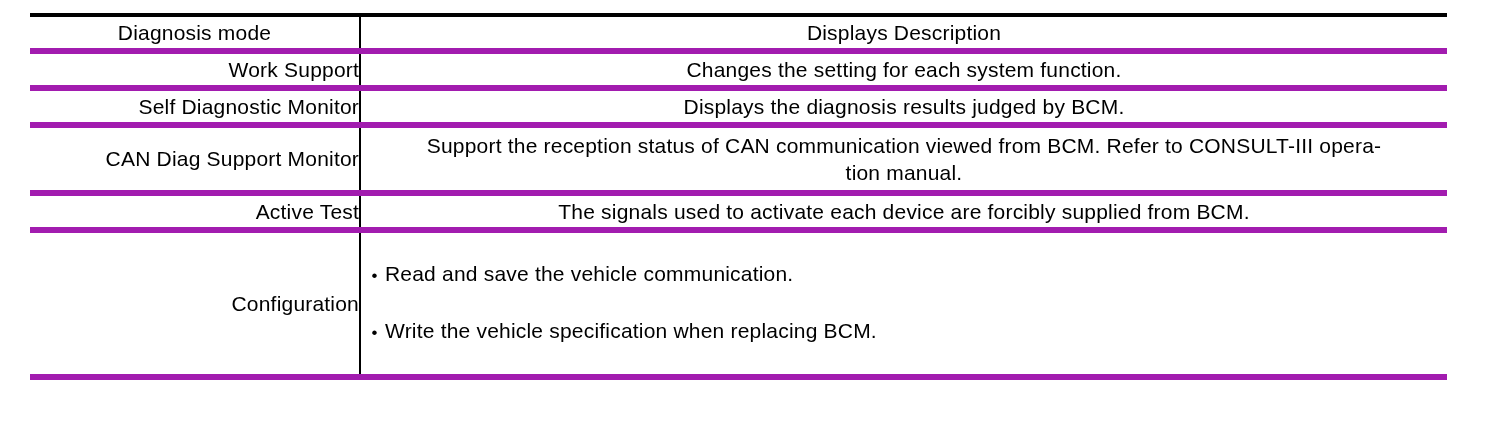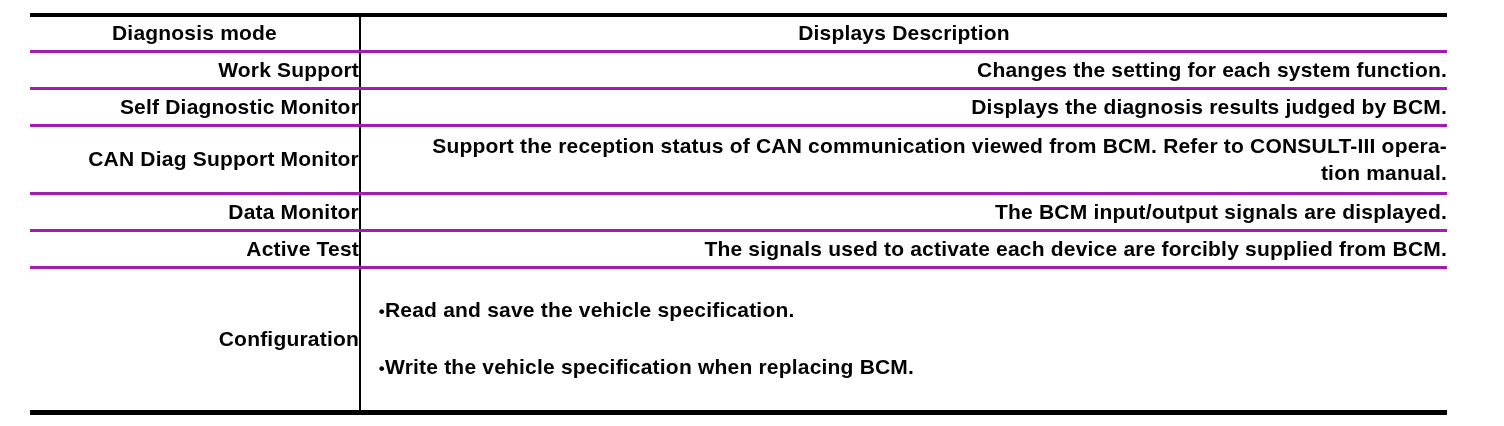--- a/index.html
+++ b/index.html
@@ -25,41 +25,41 @@
     width: 1417px;
     border-collapse: collapse;
     border-top: 4px solid #000;
     border-bottom: 5px solid #000;
     font-size: 21px;
     letter-spacing: 0.2px;
     color: #000;
   }
   table.diag-table th,
   table.diag-table td {
-    border-bottom: 3px solid #a21caf;
+    border-bottom: 6px solid #a21caf;
     padding: 0;
     vertical-align: middle;
-    font-weight: bold;
+    font-weight: normal;
   }
   th.col-mode, td.mode-cell {
     width: 330px;
     border-right: 2px solid #000;
   }
   th.col-mode, th.col-desc {
     text-align: center;
     height: 36px;
   }
   td.mode-cell {
     padding-left: 15px;
     text-align: right;
   }
   td.desc-cell {
     padding-left: 14px;
     padding-right: 10px;
-    text-align: right;
+    text-align: center;
     line-height: 27px;
     white-space: pre-line;
   }
   tr.rh-std  { height: 37px; }
   tr.rh-can  { height: 68px; }
   tr.rh-cfg  { height: 71px; }
   .bullet-line {
     display: flex;
     align-items: baseline;
     line-height: 28px;
@@ -91,33 +91,29 @@
       <tr class="rh-std">
         <td class="mode-cell">Self Diagnostic Monitor</td>
         <td class="desc-cell">Displays the diagnosis results judged by BCM.</td>
       </tr>
       <tr class="rh-can">
         <td class="mode-cell">CAN Diag Support Monitor</td>
         <td class="desc-cell">Support the reception status of CAN communication viewed from BCM. Refer to CONSULT-III opera-
 tion manual.</td>
       </tr>
       <tr class="rh-std">
-        <td class="mode-cell">Data Monitor</td>
-        <td class="desc-cell">The BCM input/output signals are displayed.</td>
-      </tr>
-      <tr class="rh-std">
         <td class="mode-cell">Active Test</td>
         <td class="desc-cell">The signals used to activate each device are forcibly supplied from BCM.</td>
       </tr>
       <tr class="rh-cfg">
         <td class="mode-cell">Configuration</td>
         <td class="desc-cell">
           <div class="bullet-line">
             <span class="bullet">•</span>
-            <span>Read and save the vehicle specification.</span>
+            <span>Read and save the vehicle communication.</span>
           </div>
           <div class="bullet-line">
             <span class="bullet">•</span>
             <span>Write the vehicle specification when replacing BCM.</span>
           </div>
         </td>
       </tr>
     </tbody>
   </table>
 </div>

